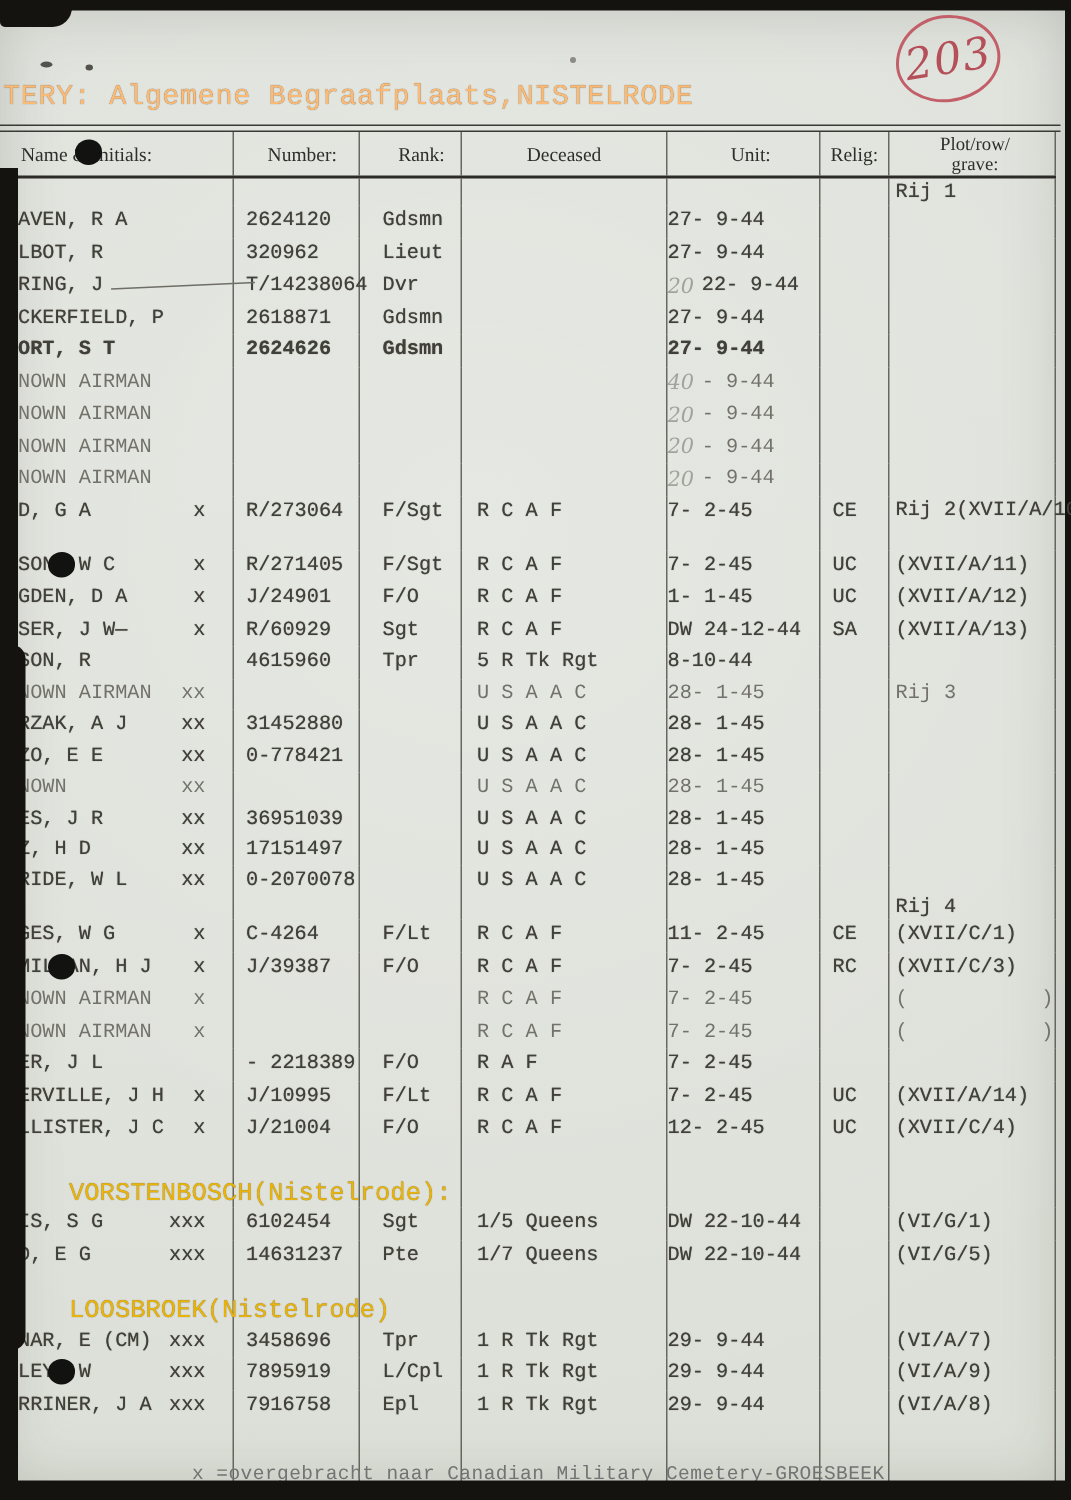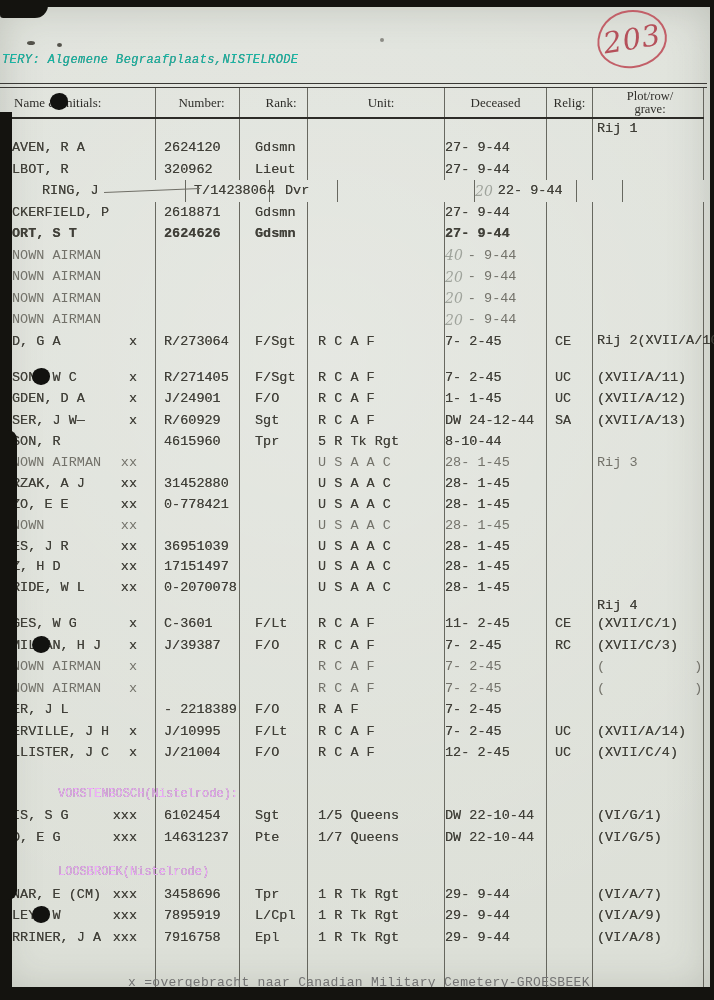--- a/index.html
+++ b/index.html
@@ -13,22 +13,22 @@
   .speck{position:absolute;background:#53524b;border-radius:50%;}
   
   .edge-top{position:absolute;top:0;left:0;right:0;height:7px;background:#14130f;z-index:40;}
   .corner-blob{position:absolute;top:0;left:0;width:48px;height:18px;background:#14130f;
       border-radius:0 6px 16px 4px;z-index:41;}
   .edge-left{position:absolute;left:0;top:112px;bottom:0;width:12px;background:#14130f;z-index:40;}
   .edge-left2{position:absolute;left:0;top:430px;height:470px;width:17px;background:#14130f;
       border-radius:0 9px 9px 0;z-index:40;}
   .edge-bottom{position:absolute;bottom:0;left:0;right:0;height:13px;background:#14130f;z-index:50;}
   
-  .title{position:absolute;left:2px;top:53px;font-size:12px;letter-spacing:0.4px;color:#14b8a6;
-      text-shadow:0 0 0.6px rgba(60,60,52,0.8);white-space:pre;z-index:5;font-style:italic;}
+  .title{position:absolute;left:2px;top:53px;font-size:19px;letter-spacing:0.4px;color:#fdba74;
+      text-shadow:0 0 0.6px rgba(60,60,52,0.8);white-space:pre;z-index:5;}
   
   .stamp{position:absolute;left:597px;top:10px;width:66px;height:54px;border:2.5px solid #c25f68;
       border-radius:49% 51% 52% 48% / 55% 50% 50% 45%;transform:rotate(-6deg);z-index:30;
       display:flex;align-items:center;justify-content:center;}
   .stamp span{font-family:"DejaVu Serif",serif;font-style:italic;font-size:29px;color:#b5505a;
       transform:rotate(-3deg);letter-spacing:1px;}
   
   .rule2{position:absolute;left:0;top:83px;width:707px;height:3px;
       border-top:1.5px solid #3a3935;border-bottom:1px solid #3a3935;z-index:6;}
   .table{position:absolute;left:10px;top:88px;width:694px;z-index:4;}
@@ -51,22 +51,22 @@
   .faded .cell{color:#73726a;text-shadow:none;}
   .hand{font-family:"DejaVu Serif",serif;font-style:italic;font-size:14px;color:rgba(104,109,101,0.55);
       margin-right:5px;text-shadow:none;}
   .tall .cell{align-items:flex-start;padding-top:3px;}
   .tall .c-plot{flex-direction:row;align-items:flex-start;justify-content:flex-start;
       line-height:15px;padding-top:2px;}
   .inkdot{position:absolute;width:18px;height:17px;background:#121210;z-index:8;
       border-radius:52% 48% 50% 50%;top:1px;left:22px;}
   .penline{position:absolute;left:64px;top:10px;width:96px;height:1.2px;background:#6f6e66;
       transform:rotate(-2.5deg);z-index:7;}
-  .section-label{position:absolute;left:36px;top:3px;font-size:12px;color:#f0abfc;
-      text-shadow:0 0 0.6px rgba(60,60,52,0.75);white-space:pre;z-index:9;margin-left:12px;}
+  .section-label{position:absolute;left:36px;top:3px;font-size:17px;color:#eab308;
+      text-shadow:0 0 0.6px rgba(60,60,52,0.75);white-space:pre;z-index:9;}
   
   .footer{position:absolute;left:128px;top:975px;font-size:13px;color:#737373;z-index:20;
       white-space:pre;letter-spacing:0.3px;}
 </style>
 </head>
 <body>
 
 <div class="screen">
   <div class="paper"></div>
 
@@ -82,22 +82,22 @@
 
   <div class="rule2"></div>
 
   <div class="table">
     <div class="trow thead">
       <div class="cell c-name"><span>Name &amp; Initials:</span>
         <div class="inkdot" style="left:40px;top:5px;"></div>
       </div>
       <div class="cell c-number">Number:</div>
       <div class="cell c-rank">Rank:</div>
+      <div class="cell c-deceased" style="justify-content:center;padding-right:0;">Deceased</div>
       <div class="cell c-unit">Unit:</div>
-      <div class="cell c-deceased" style="justify-content:center;padding-right:0;">Deceased</div>
       <div class="cell c-relig" style="padding-left:0;">Relig:</div>
       <div class="cell c-plot">
         <span>Plot/row/</span>
         <span>grave:</span>
       </div>
     </div>
     <div id="tbody">
         <div class="trow" style="height: 18px;">
           <div class="cell c-name"></div>
           <div class="cell c-number"></div>
@@ -118,21 +118,21 @@
         </div>
         <div class="trow" style="height: 21.5px;">
           <div class="cell c-name"><span>LBOT, R</span></div>
           <div class="cell c-number"><span>320962</span></div>
           <div class="cell c-rank"><span>Lieut</span></div>
           <div class="cell c-unit"></div>
           <div class="cell c-deceased"><span>27- 9-44</span></div>
           <div class="cell c-relig"></div>
           <div class="cell c-plot"></div>
         </div>
-        <div class="trow" style="height: 21.5px; margin-left: 30px;">
+        <div class="trow" style="height: 21.5px;">
           <div class="cell c-name"><span>RING, J</span><div class="penline"></div></div>
           <div class="cell c-number"><span>T/14238064</span></div>
           <div class="cell c-rank"><span>Dvr</span></div>
           <div class="cell c-unit"></div>
           <div class="cell c-deceased"><span class="hand">20</span><span>22- 9-44</span></div>
           <div class="cell c-relig"></div>
           <div class="cell c-plot"></div>
         </div>
         <div class="trow" style="height: 21.5px;">
           <div class="cell c-name"><span>CKERFIELD, P</span></div>
@@ -300,21 +300,21 @@
           <div class="cell c-name"></div>
           <div class="cell c-number"></div>
           <div class="cell c-rank"></div>
           <div class="cell c-unit"></div>
           <div class="cell c-deceased"></div>
           <div class="cell c-relig"></div>
           <div class="cell c-plot"><span>Rij 4</span></div>
         </div>
         <div class="trow" style="height: 21.5px;">
           <div class="cell c-name"><span>GES, W G</span><span class="mk">x</span></div>
-          <div class="cell c-number"><span>C-3601</span></div>
+          <div class="cell c-number"><span>C-4264</span></div>
           <div class="cell c-rank"><span>F/Lt</span></div>
           <div class="cell c-unit"><span>R C A F</span></div>
           <div class="cell c-deceased"><span>11- 2-45</span></div>
           <div class="cell c-relig"><span>CE</span></div>
           <div class="cell c-plot"><span>(XVII/C/1)</span></div>
         </div>
         <div class="trow" style="height: 21.5px;">
           <div class="cell c-name"><span>MILLAN, H J</span><span class="mk">x</span><div class="inkdot"></div></div>
           <div class="cell c-number"><span>J/39387</span></div>
           <div class="cell c-rank"><span>F/O</span></div>

